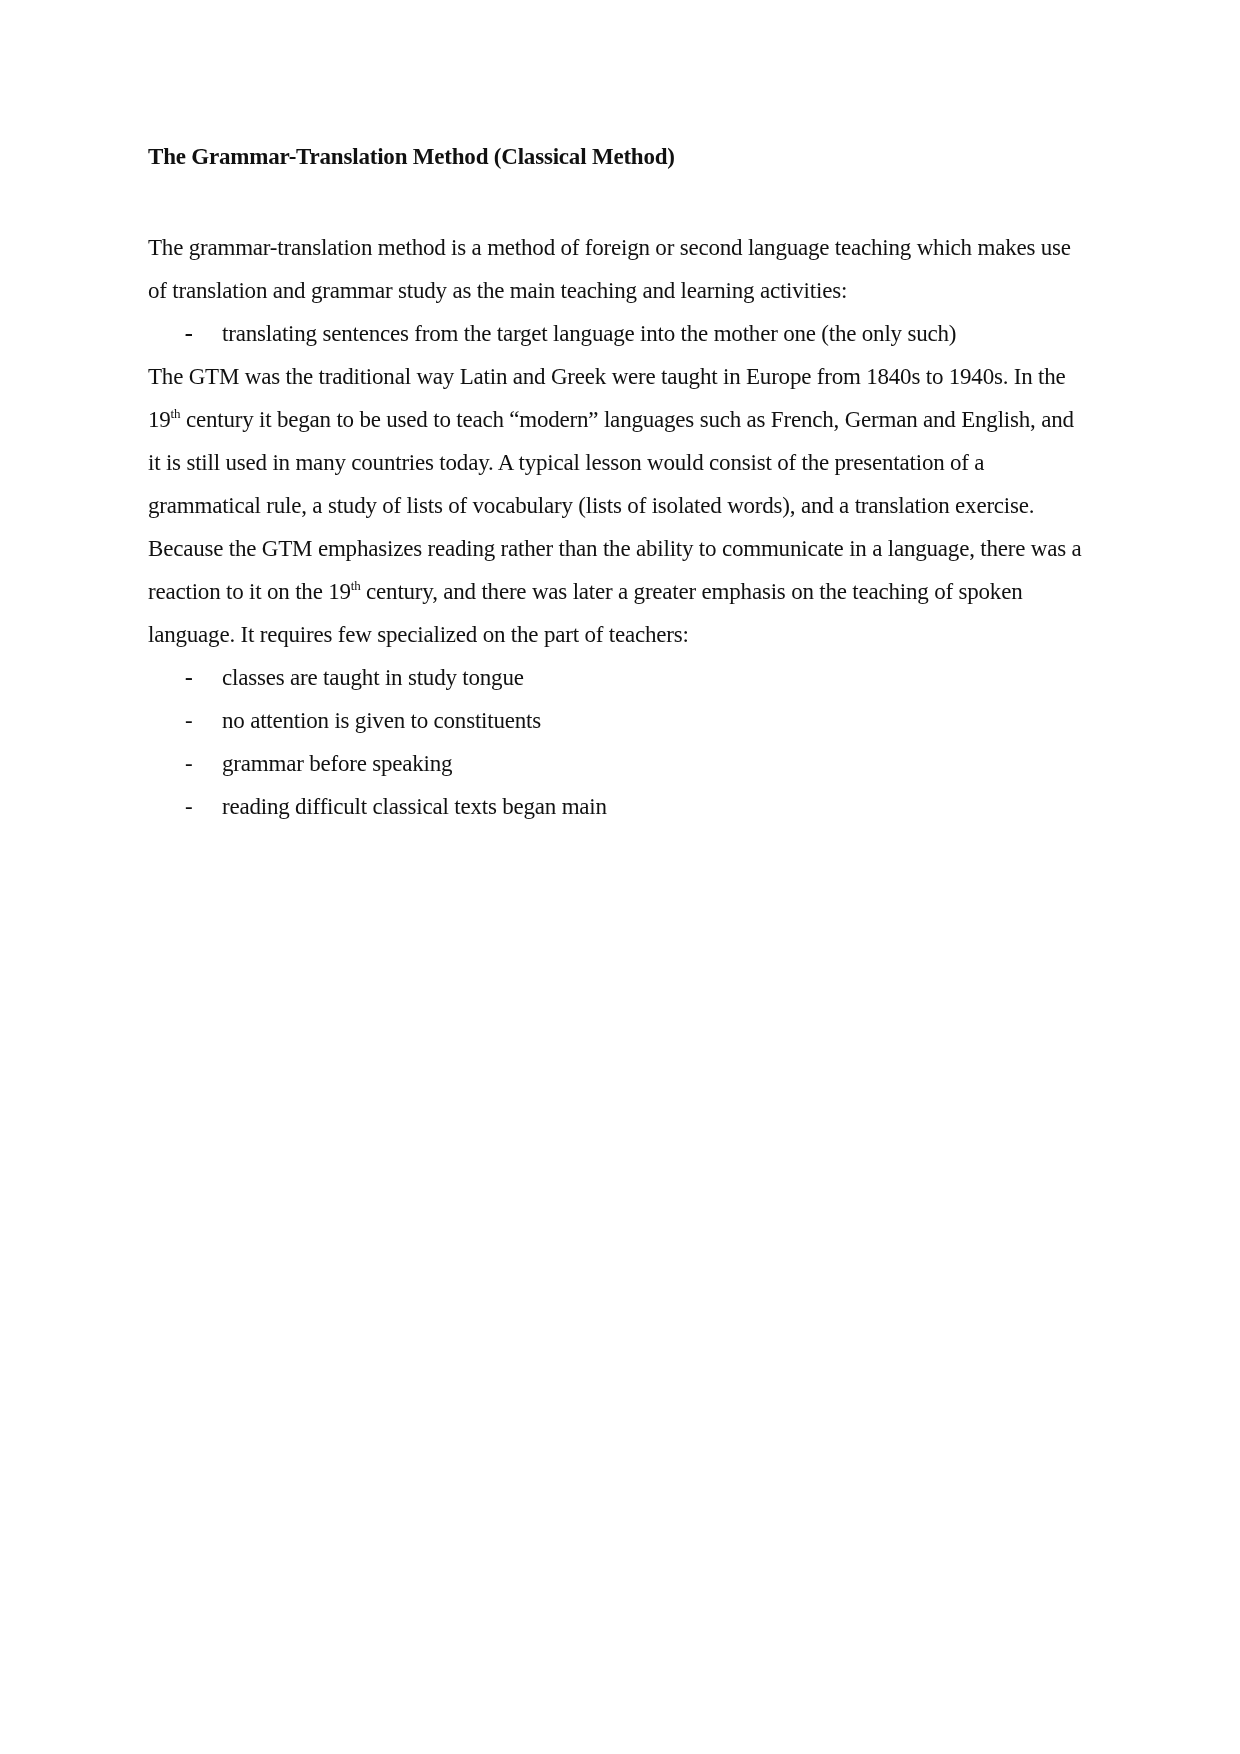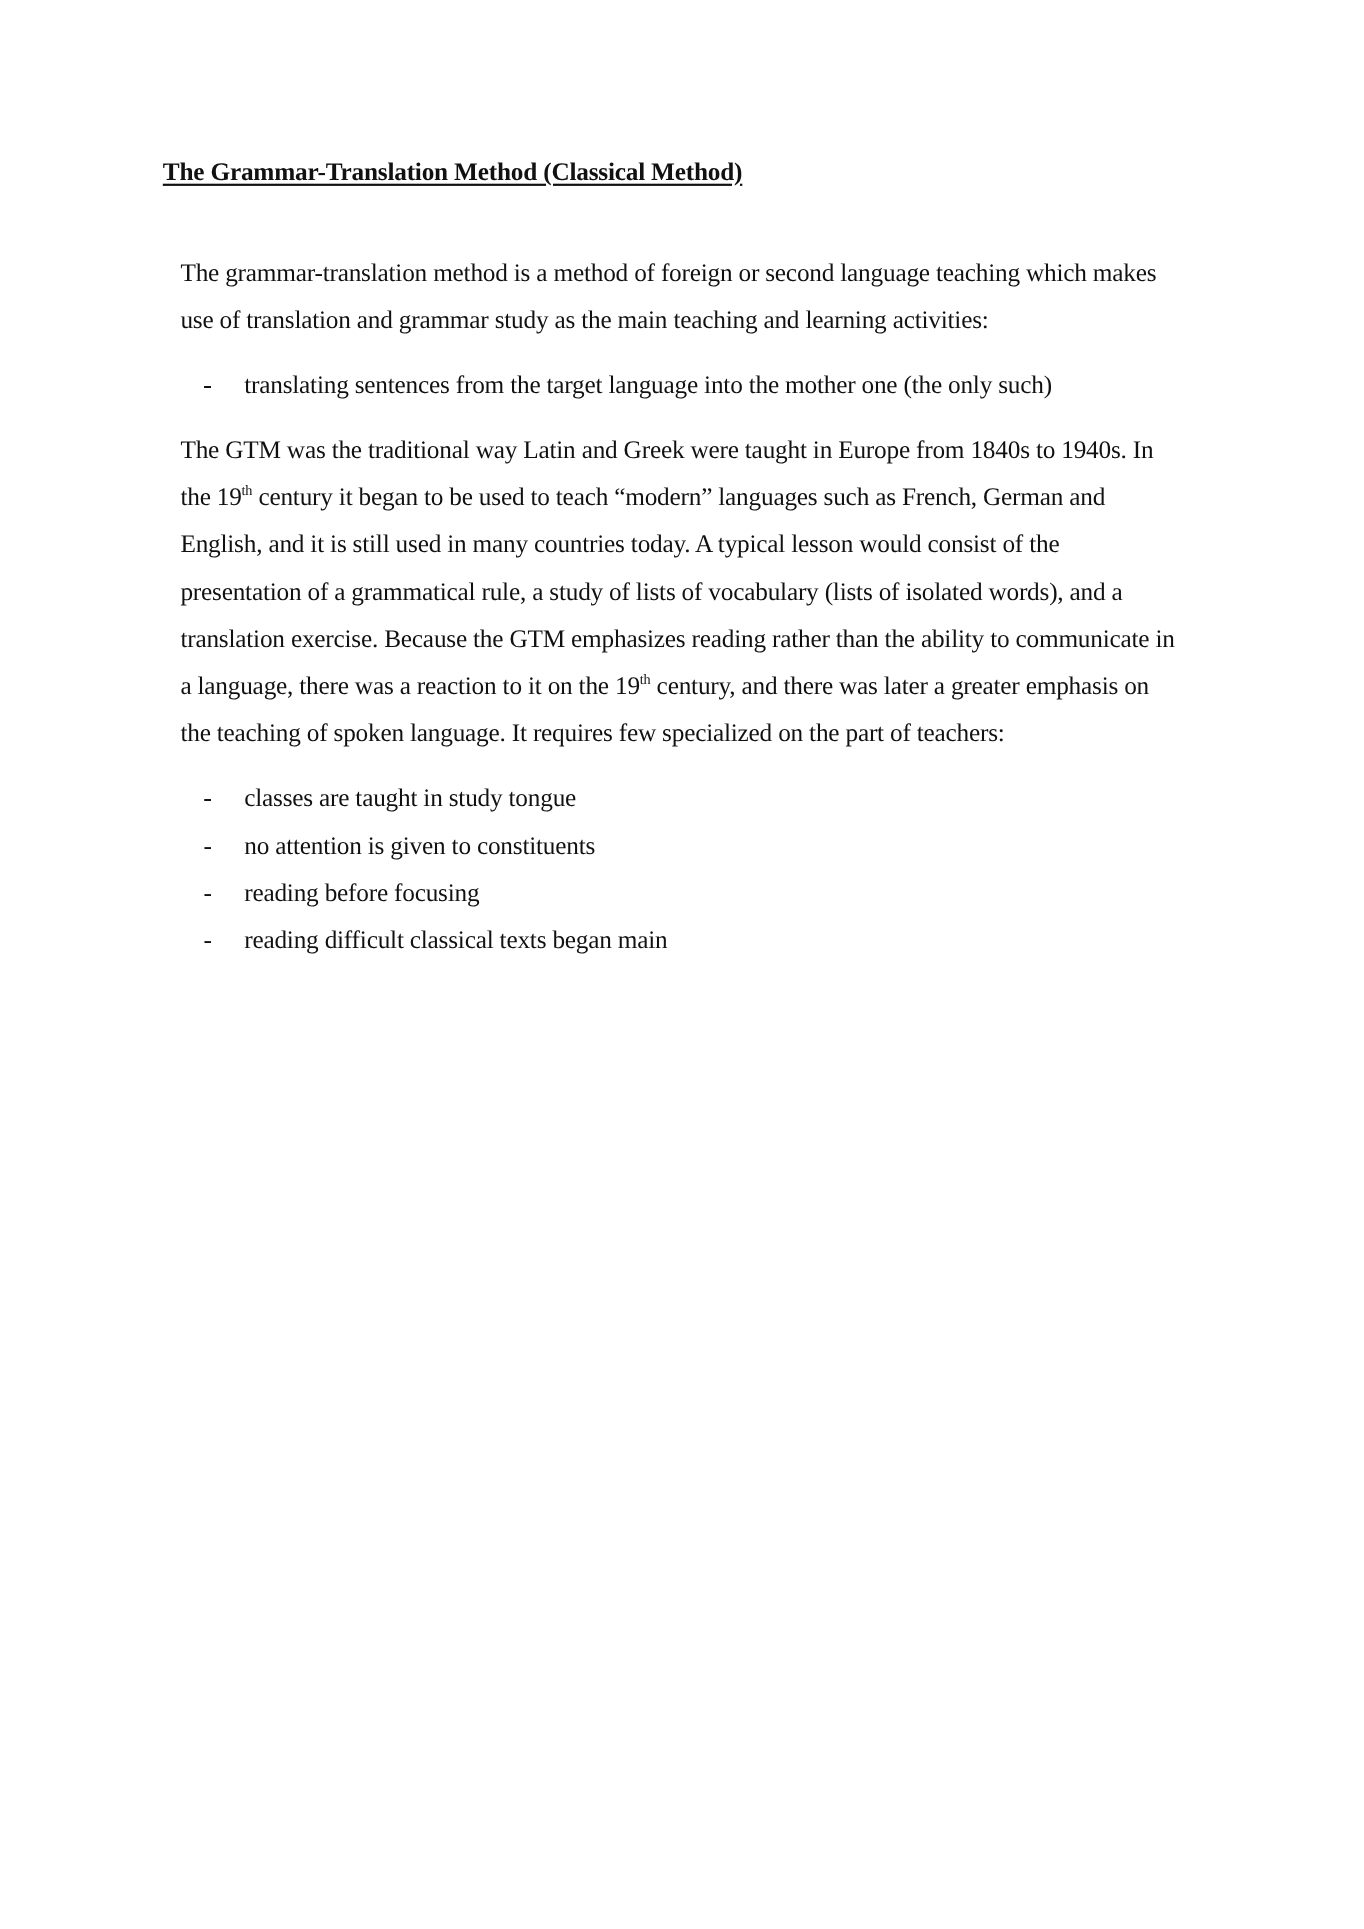--- a/index.html
+++ b/index.html
@@ -17,30 +17,29 @@
     }
     .page {
       position: absolute;
       left: 148px;
       top: 142px;
       width: 940px;
     }
     .title {
       font-weight: bold;
       font-size: 23px;
-      text-decoration: underline;
       text-underline-offset: 3px;
       line-height: 30px;
       margin: 0;
       letter-spacing: -0.2px;
     }
     .para {
       font-size: 23px;
       line-height: 43px;
-      margin: 16px;
+      margin: 0;
       letter-spacing: -0.2px;
     }
     .para.first {
       margin-top: 54px;
     }
     ul.dash-list {
       list-style: none;
       margin: 0;
       padding: 0;
     }
@@ -76,16 +75,16 @@
     <li><span class="dash">-</span></li>
     <li><span class="dash">-</span><span>translating sentences from the target language into the mother one (the only such)</span></li>
   </ul>
 
   <p class="para"><span>The GTM was the traditional way Latin and Greek were taught in Europe from 1840s to 1940s. In the 19</span><sup>th</sup><span> century it began to be used to teach “modern” languages such as French, German and English, and it is still used in many countries today. A typical lesson would consist of the presentation of a grammatical rule, a study of lists of vocabulary (lists of isolated words), and a translation exercise. Because the GTM emphasizes reading rather than the ability to communicate in a language, there was a reaction to it on the 19</span><sup>th</sup><span> century, and there was later a greater emphasis on the teaching of spoken language. It requires few specialized on the part of teachers:</span></p>
 
   <ul class="dash-list">
     <li><span class="dash">-</span></li>
     <li><span class="dash">-</span><span>classes are taught in study tongue</span></li>
     <li><span class="dash">-</span><span>no attention is given to constituents</span></li>
-    <li><span class="dash">-</span><span>reading before focusing</span></li>
+    <li><span class="dash">-</span><span>grammar before speaking</span></li>
     <li><span class="dash">-</span><span>reading difficult classical texts began main</span></li>
   </ul>
 </div>
 
 </body></html>

